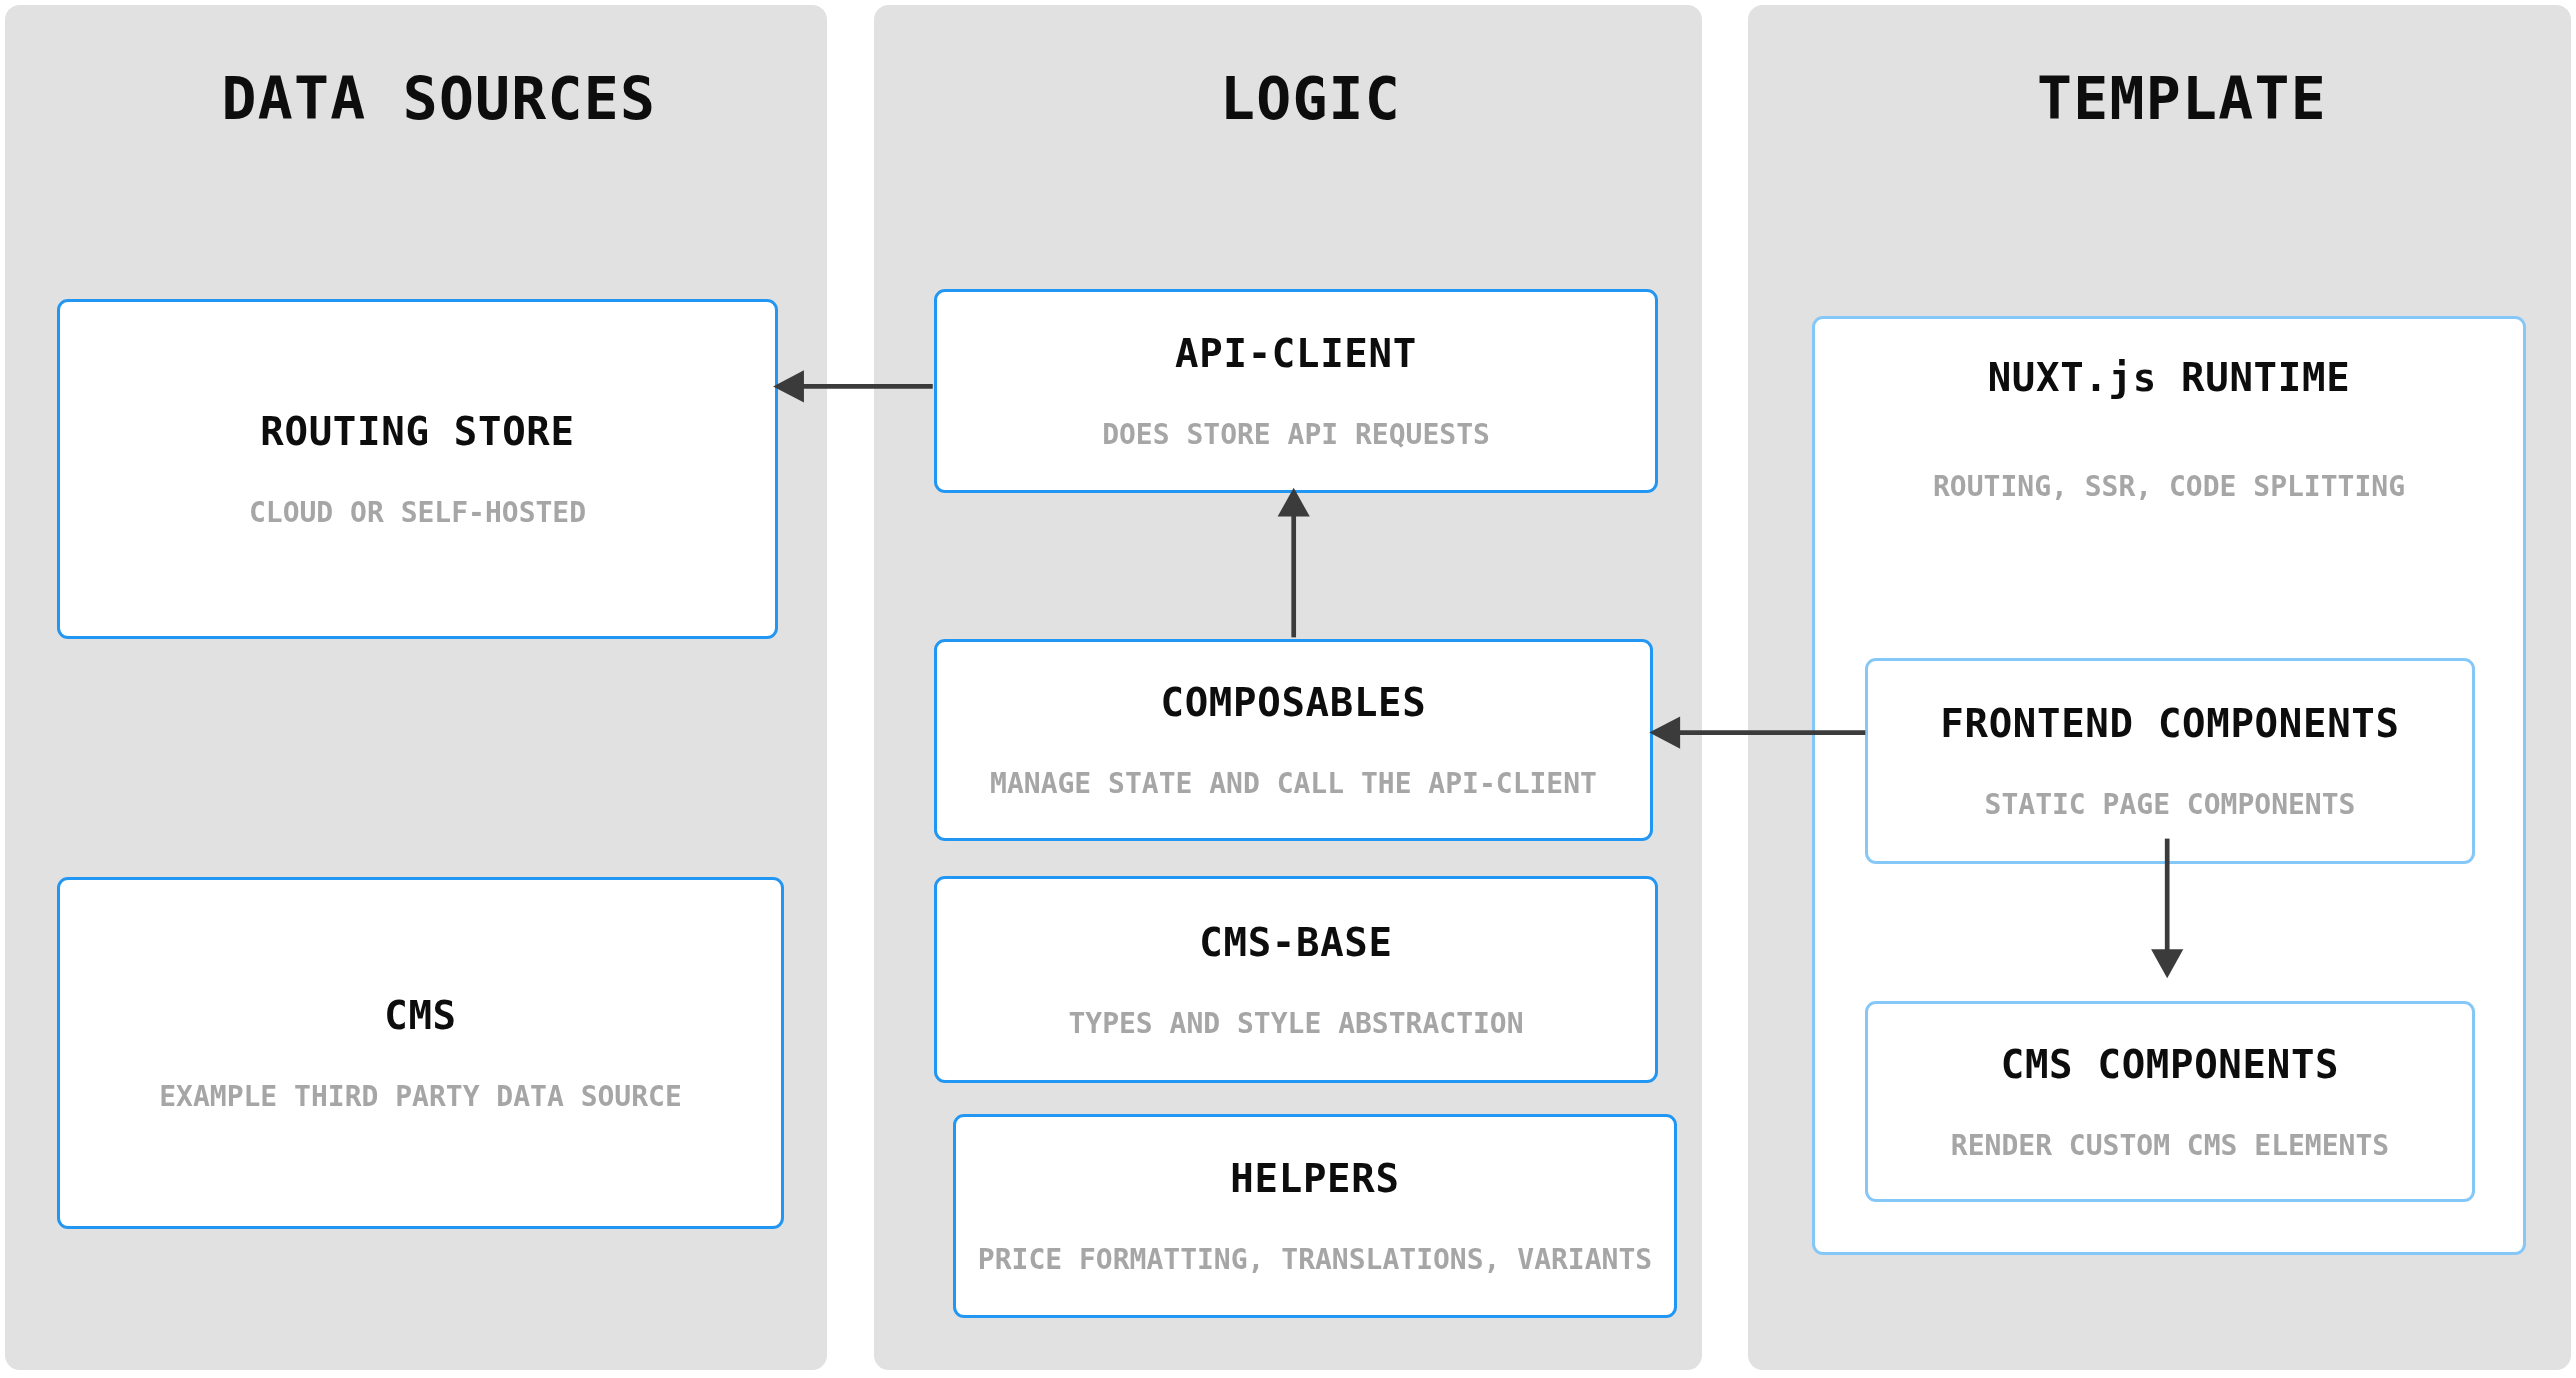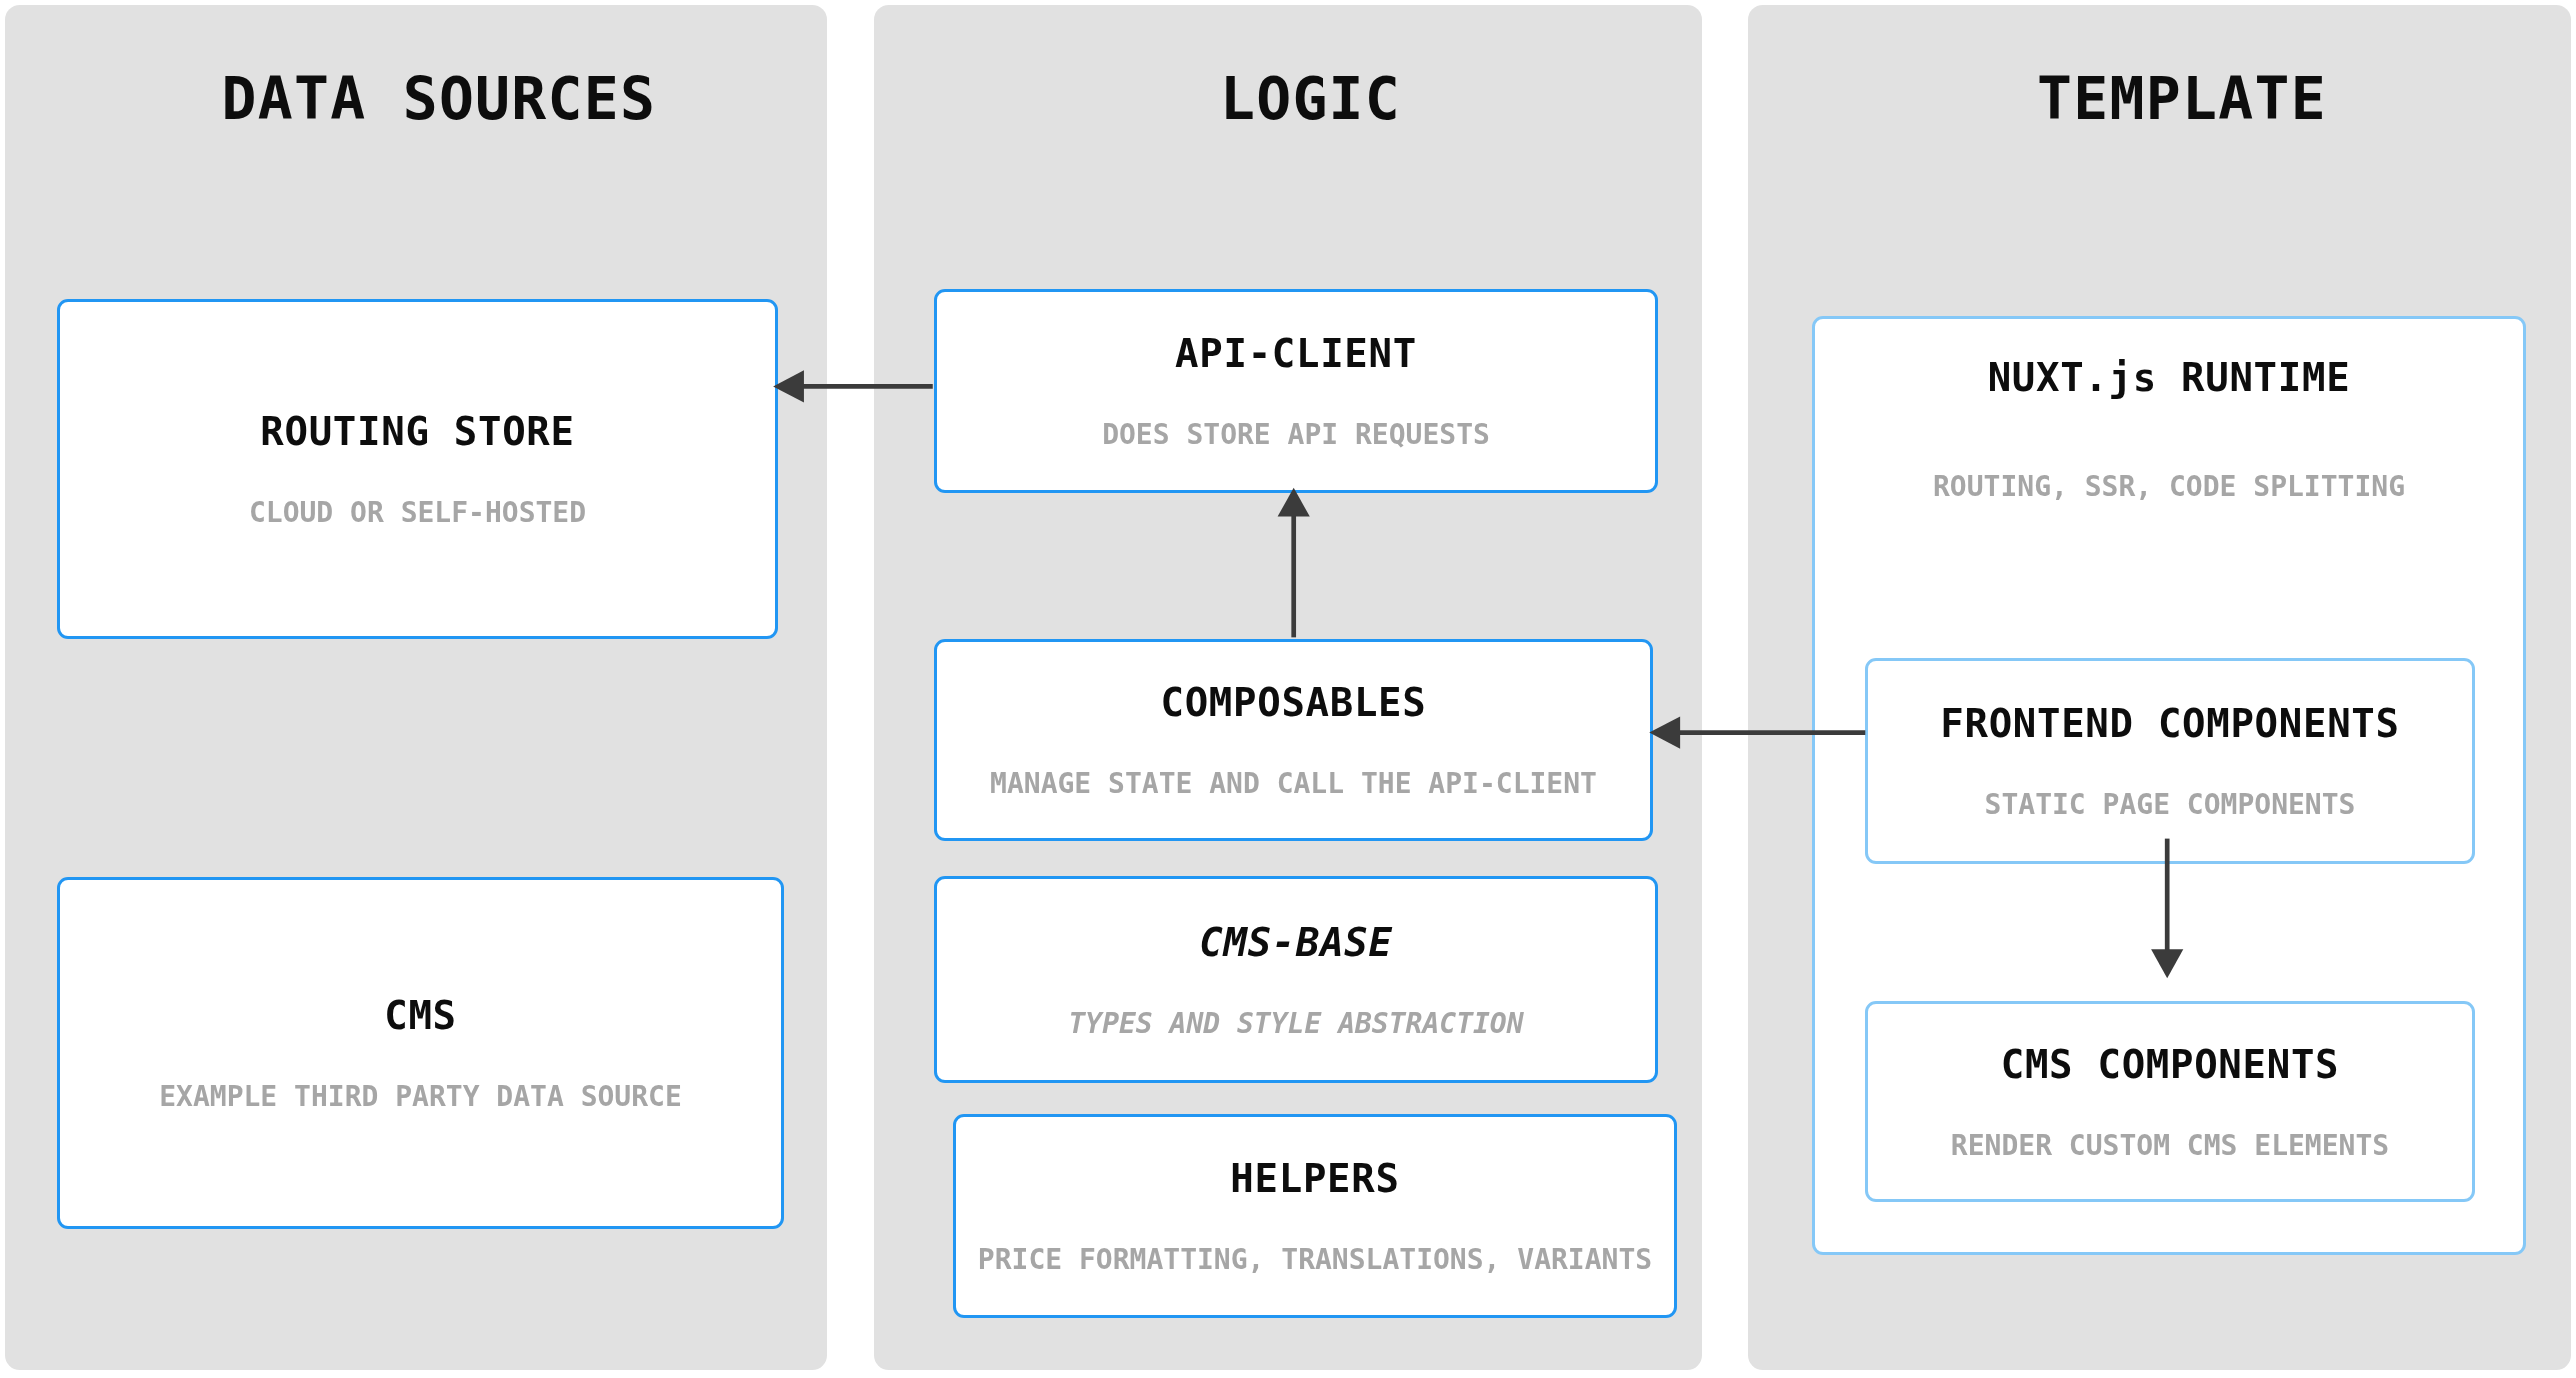--- a/index.html
+++ b/index.html
@@ -60,21 +60,21 @@
     color:#a6a6a6;
     line-height:35px;
     letter-spacing:0px;
     white-space:nowrap;
   }
   
   #node-shopware      {left:57px;  top:299px;  width:715px; height:334px;}
   #node-cms           {left:57px;  top:877px; width:721px; height:346px;}
   #node-api-client    {left:934px;top:289px;  width:718px; height:198px;}
   #node-composables   {left:934px;top:639px;  width:713px; height:196px;}
-  #node-cms-base      {left:934px;top:876px; width:718px; height:201px;font-style:italic;}
+  #node-cms-base      {left:934px;top:876px; width:718px; height:201px;}
   #node-helpers       {left:934px;top:1114px; width:718px; height:198px;margin-left:19px;}
   #node-nuxt{
     left:1812px;top:295px;width:714px;height:939px;
     justify-content:flex-start;
     padding-top:35px;gap:67px;
     box-sizing:border-box;
   }
   #node-frontend      {left:1865px;top:637px;  width:604px;  height:200px; z-index:3;}
   #node-cms-components{left:1865px;top:980px; width:604px;  height:195px; z-index:3;}
   #arrow-layer{

